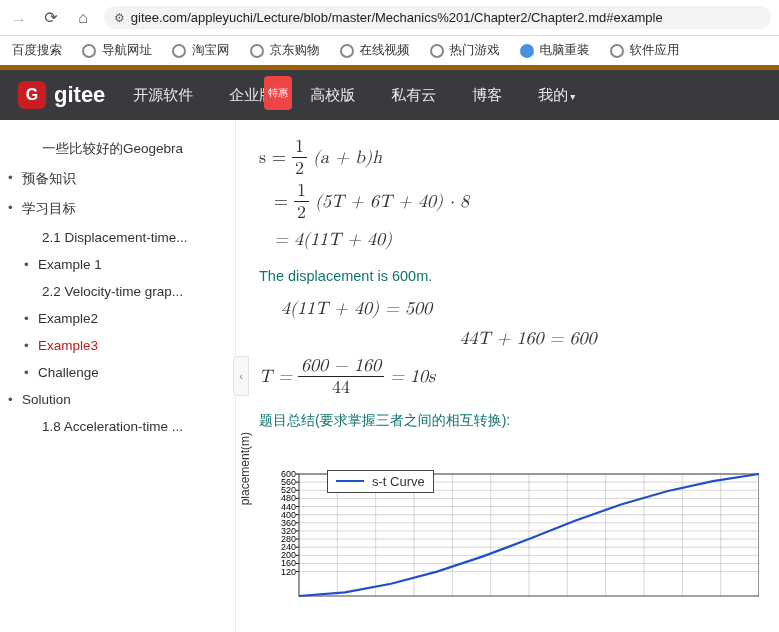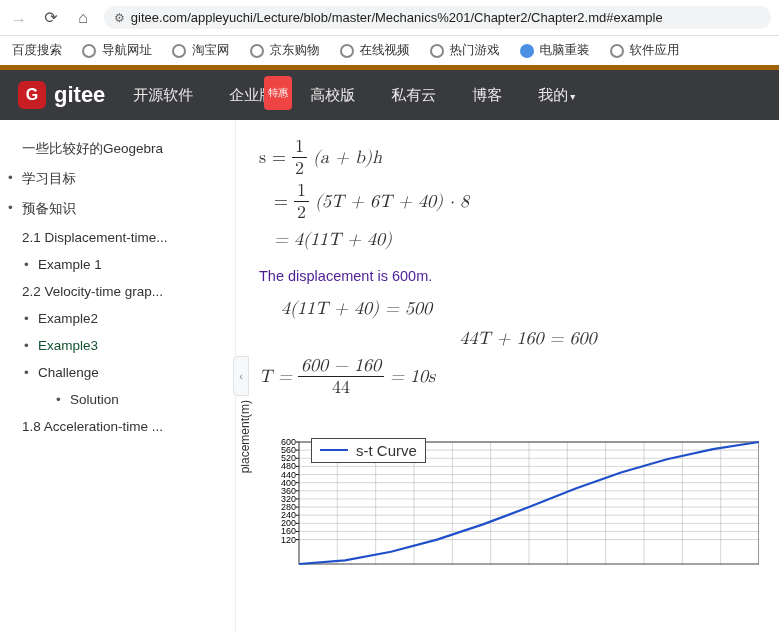--- a/index.html
+++ b/index.html
@@ -28,42 +28,42 @@
   .gitee-nav .badge { position: absolute; top: -10px; right: -18px; background: #ef4444; color: #fff; font-size: 10px; padding: 10px 4px; border-radius: 4px; }
   .gitee-nav .caret { font-size: 10px; margin-left: 2px; }
   
   
   .main { display: flex; height: calc(100% - 120px); }
   .sidebar { width: 235px; padding: 14px 16px 14px 22px; overflow-y: auto; }
   .sidebar ul { list-style: none; }
   .sidebar li { position: relative; padding: 6px 0; font-size: 13.5px; }
   .sidebar li::before { content: '•'; position: absolute; left: -14px; color: #555; }
   .sidebar li.level2 { margin-left: 16px; }
-  .sidebar li.level3 { margin-left: 48px; }
-  .sidebar li.active { color: #14532d; }
-  .sidebar li.truncated { white-space: nowrap; overflow: hidden; text-overflow: ellipsis; }
+  .sidebar li.level3 { }
+  .sidebar li.active { color: #b91c1c; }
+  .sidebar li.truncated { white-space: nowrap; overflow: hidden; text-overflow: ellipsis; margin-left: 20px; }
   .sep { width: 6px; background: #fff; position: relative; display: flex; align-items: center; }
   .sep::before { content:''; position:absolute; left:0; top:0; bottom:0; width:1px; background:#eee; }
   .collapse-btn { position: absolute; left: -2px; width: 16px; height: 40px; background: #f6f8fa; border: 1px solid #e0e4e8; border-radius: 4px 0 0 4px; display: flex; align-items: center; justify-content: center; font-size: 11px; color: #888; cursor: pointer; }
   
   .content { flex: 1; padding: 10px 18px; overflow: hidden; background: #fff; }
   .math-block { font-family: 'Latin Modern Math','Cambria Math','STIX','Times New Roman',serif; font-size: 18px; margin: 6px 0 14px 0; line-height: 1.6; }
   .math-block .line { display: flex; align-items: center; gap: 4px; margin: 2px 0; }
   .frac { display: inline-flex; flex-direction: column; align-items: center; vertical-align: middle; margin: 0 2px; }
   .frac .num { border-bottom: 1px solid #222; padding: 0 3px; line-height: 1.15; }
   .frac .den { padding: 0 3px; line-height: 1.15; }
   .indent { padding-left: 15px; }
   
-  .desc { font-size: 14.5px; color: #4c1d95; margin: 10px 0; }
+  .desc { font-size: 14.5px; color: #0f766e; margin: 10px 0; }
   .desc.summary { font-size: 14px; }
   
   
   .chart { margin-top: 40px; position: relative; height: 130px; }
   .chart svg { display: block; }
-  .legend-box { position: absolute; top: 0; left: 52px; background: #fff; border: 1px solid #444; padding: 3px 8px; font-size: 15px; display: flex; align-items: center; gap: 8px; z-index: 2; }
+  .legend-box { position: absolute; top: 0; left: 68px; background: #fff; border: 1px solid #444; padding: 3px 8px; font-size: 13px; display: flex; align-items: center; gap: 8px; z-index: 2; }
   .legend-line { width: 28px; height: 2px; background: #2050c8; display: inline-block; }
   .ylabel { position: absolute; left: -14px; top: 50%; transform: rotate(-90deg) translateX(50%); transform-origin: left center; font-size: 12px; }
 </style>
 </head>
 <body>
 
 <div class="chrome">
   <span class="nav-btn disabled">→</span>
   <span class="nav-btn">⟳</span>
   <span class="nav-btn">⌂</span>
@@ -119,22 +119,22 @@
     <span class="ni">私有云</span>
     <span class="ni">博客</span>
     <span class="ni"><span>我的</span><span class="caret">▾</span></span>
   </div>
 </div>
 
 <div class="main">
   <div class="sidebar">
     <ul id="toc-list">
         <li class="truncated">一些比较好的Geogebra</li>
+        <li>预备知识</li>
         <li>学习目标</li>
-        <li>预备知识</li>
         <li class="truncated">2.1 Displacement-time...</li>
         <li class="level2">Example 1</li>
         <li class="truncated">2.2 Velocity-time grap...</li>
         <li class="level2">Example2</li>
         <li class="level2 active">Example3</li>
         <li class="level2">Challenge</li>
         <li class="level3">Solution</li>
         <li class="truncated">1.8 Acceleration-time ...</li>
       </ul>
   </div>
@@ -177,20 +177,21 @@
       <div class="line" style="justify-content:flex-start">
           <span style="font-style:italic">T =</span>
         <span class="frac">
             <span class="num" style="font-style:italic">600 − 160</span>
             <span class="den">44</span>
           </span>
         <span style="font-style:italic">= 10s</span>
         </div>
     </div>
 
+    <div class="desc summary">题目总结(要求掌握三者之间的相互转换):</div>
 
     <div class="chart">
       <div class="legend-box">
         <span class="legend-line"></span>
         <span>s-t Curve</span>
       </div>
       <span class="ylabel">placement(m)</span>
       <svg id="chart-svg" width="500" height="130">
           <line x1="40" x2="500" y1="101.6" y2="101.6" stroke="#bbb" stroke-width="0.6"></line>
           <text x="37" y="104.6" text-anchor="end" font-size="9">120</text>

